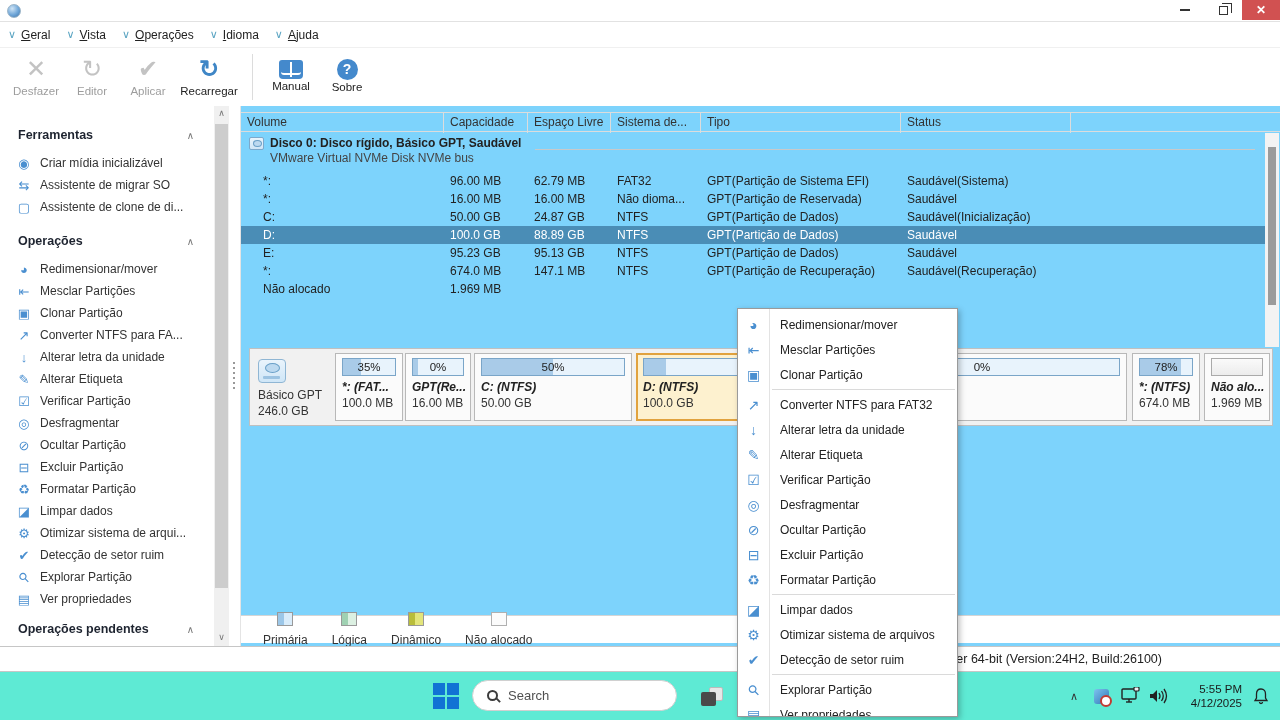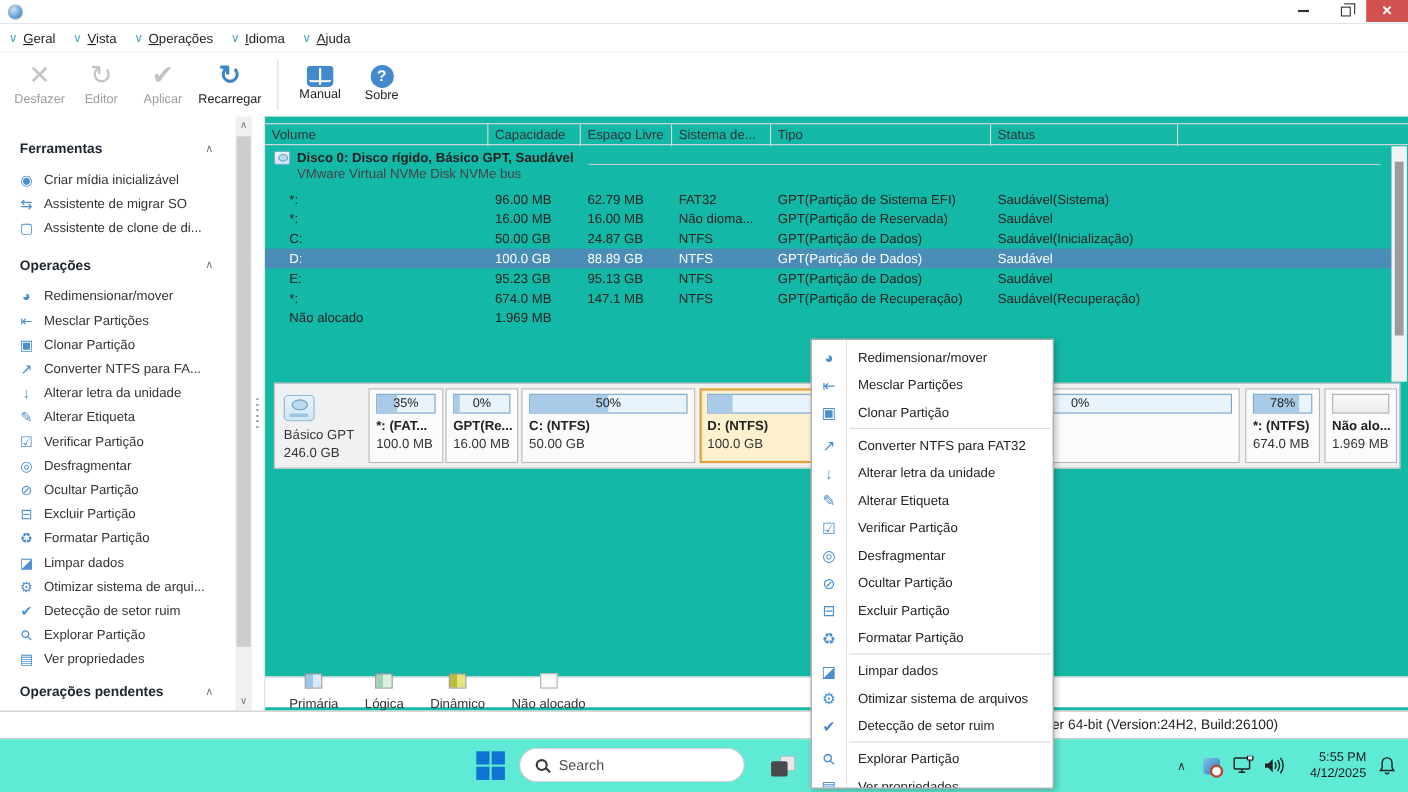--- a/index.html
+++ b/index.html
@@ -49,21 +49,21 @@
   .sbitem .icn { width:16px; text-align:center; color:#4a8fd0; font-size:13px; flex:0 0 16px; }
   .mt14 { margin-top:14px; } .mt10 { margin-top:10px; }
   .sb-scroll { position:absolute; left:214px; top:106px; width:15px; height:540px; background:#f0f0f0; }
   .sb-scroll .arr { position:absolute; left:0; width:15px; height:14px; text-align:center; font-size:9px; color:#777; line-height:14px; }
   .sb-scroll .arr.up { top:0; } .sb-scroll .arr.dn { bottom:2px; }
   .sb-thumb { position:absolute; left:1px; top:18px; width:13px; height:464px; background:#cdcdcd; }
   .splitter { position:absolute; left:229px; top:106px; width:11px; height:540px; background:#fff; }
   .splitter .dots { position:absolute; left:4px; top:256px; width:2px; height:28px; background:repeating-linear-gradient(#999 0 2px, transparent 2px 5px); }
 
   
-  .content { position:absolute; left:240px; top:106px; width:1040px; height:540px; background:#14b8a6; border-left:1px solid #e4e4e4; }
+  .content { position:absolute; left:240px; top:106px; width:1040px; height:540px; background:#7dd3fc; border-left:1px solid #e4e4e4; }
   .thead { position:absolute; left:0; top:6px; width:1040px; height:20px; border-top:1px solid #dcdcdc; border-bottom:1px solid #dcdcdc; display:grid; grid-template-columns:203px 84px 83px 90px 200px 170px 1fr; align-items:center; }
   .thead .hc { padding-left:6px; border-right:1px solid #dcdcdc; height:20px; line-height:19px; color:#333; overflow:hidden; white-space:nowrap; }
   .thead .hc:last-child { border-right:none; }
   .dgroup { position:absolute; left:0; top:30px; width:1024px; }
   .dg1 { display:flex; align-items:flex-end; gap:6px; padding-left:8px; }
   .dg-ico { width:15px; height:13px; border:1px solid #7ca9cc; border-radius:2px; background:linear-gradient(#eaf4fc,#cfe6f7); position:relative; flex:0 0 15px; }
   .dg-ico::before { content:""; position:absolute; left:3px; top:2px; width:7px; height:5px; border:1px solid #6aa0c8; border-radius:50%; background:#bcd9f0; }
   .dg-title { font-weight:bold; color:#222; white-space:nowrap; }
   .dg-line { flex:1; height:1px; background:#c9c9c9; margin:0 10px 0 8px; }
   .dg2 { padding-left:29px; color:#444; margin-top:1px; }
@@ -76,21 +76,21 @@
   .vscroll .thumb { position:absolute; left:3px; top:14px; width:8px; height:158px; background:#9b9b9b; }
 
   
   .diskpanel { position:absolute; left:8px; top:242px; width:1024px; height:78px; background:#f1f1f1; border:1px solid #c0c0c0; }
   .pblk { position:absolute; top:4px; height:68px; background:#fbfbfb; border:1px solid #b8b8b8; padding:3px 6px; overflow:hidden; }
   .pblk.sel { background:#fdf1cf; border:2px solid #e1a23e; padding:2px 5px; }
   .pbar { height:18px; border:1px solid #7aa5c8; background:#e8f3fc; position:relative; margin-top:1px; }
   .pbar .fill { position:absolute; left:0; top:0; bottom:0; background:#a9cbe8; }
   .pbar .pct { position:absolute; left:0; right:0; top:0; text-align:center; line-height:16px; font-size:11.5px; color:#222; }
   .pbar.unalloc { border:1px solid #aaa; background:linear-gradient(#fafafa,#ececec); }
-  .plbl { font-weight:bold; margin-top:4px; color:#222; white-space:nowrap; }
+  .plbl { font-weight:bold; margin-top:4px; color:#222; white-space:nowrap;font-style:italic; }
   .psize { margin-top:2px; color:#333; white-space:nowrap; }
   .dinfo { position:absolute; left:4px; top:4px; width:79px; height:68px; background:#f1f1f1; padding:4px 2px 0 4px; }
   .dinfo-row { display:flex; align-items:center; gap:6px; }
   .hdd { width:28px; height:24px; border:1px solid #8fb6d4; border-radius:4px; background:linear-gradient(#eaf4fc,#cfe6f7); position:relative; flex:0 0 28px; }
   .hdd::before { content:""; position:absolute; left:6px; top:3px; width:13px; height:8px; border:1px solid #6aa0c8; border-radius:50%; background:#bcd9f0; }
   .hdd::after { content:""; position:absolute; left:4px; bottom:3px; width:17px; height:3px; background:#9cc3e2; border-radius:1px; }
   .dname { font-weight:bold; font-size:12.5px; color:#222;margin-left:47px; }
   .dtype { margin-top:3px; color:#333; } .dsize { margin-top:2px; color:#333; }
 
   

